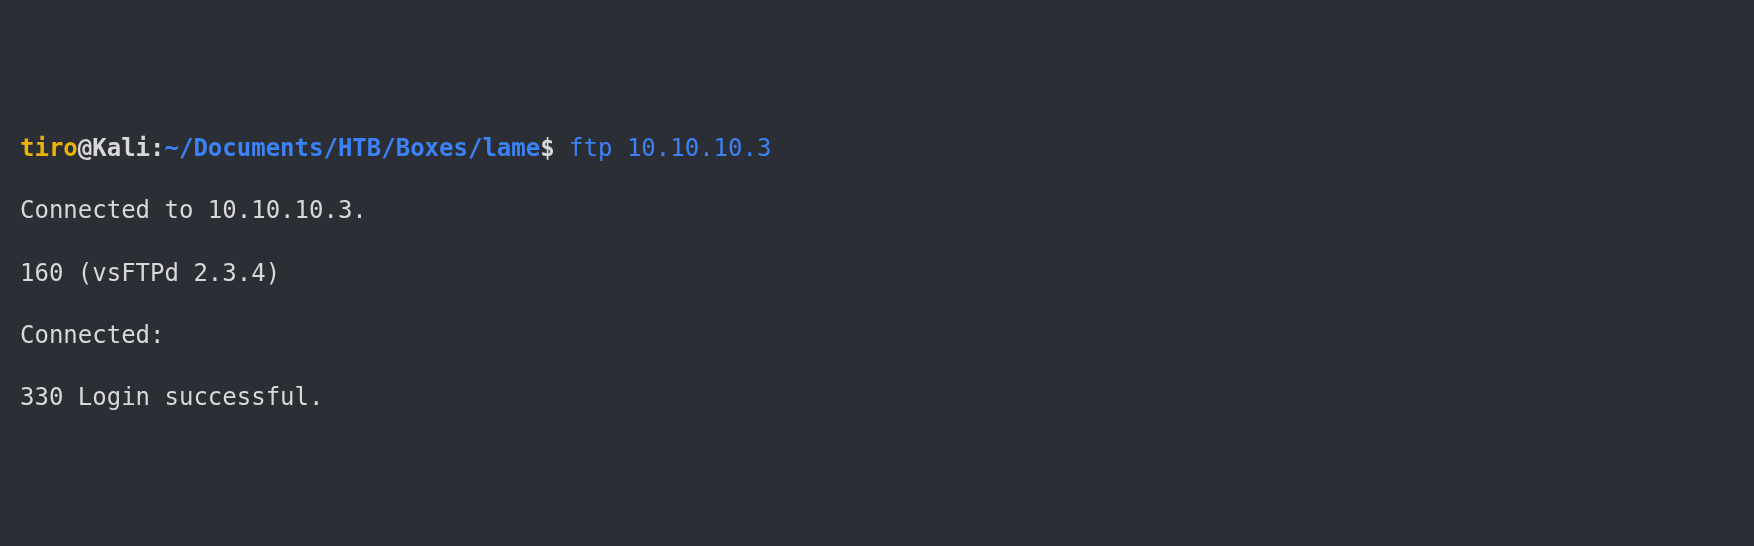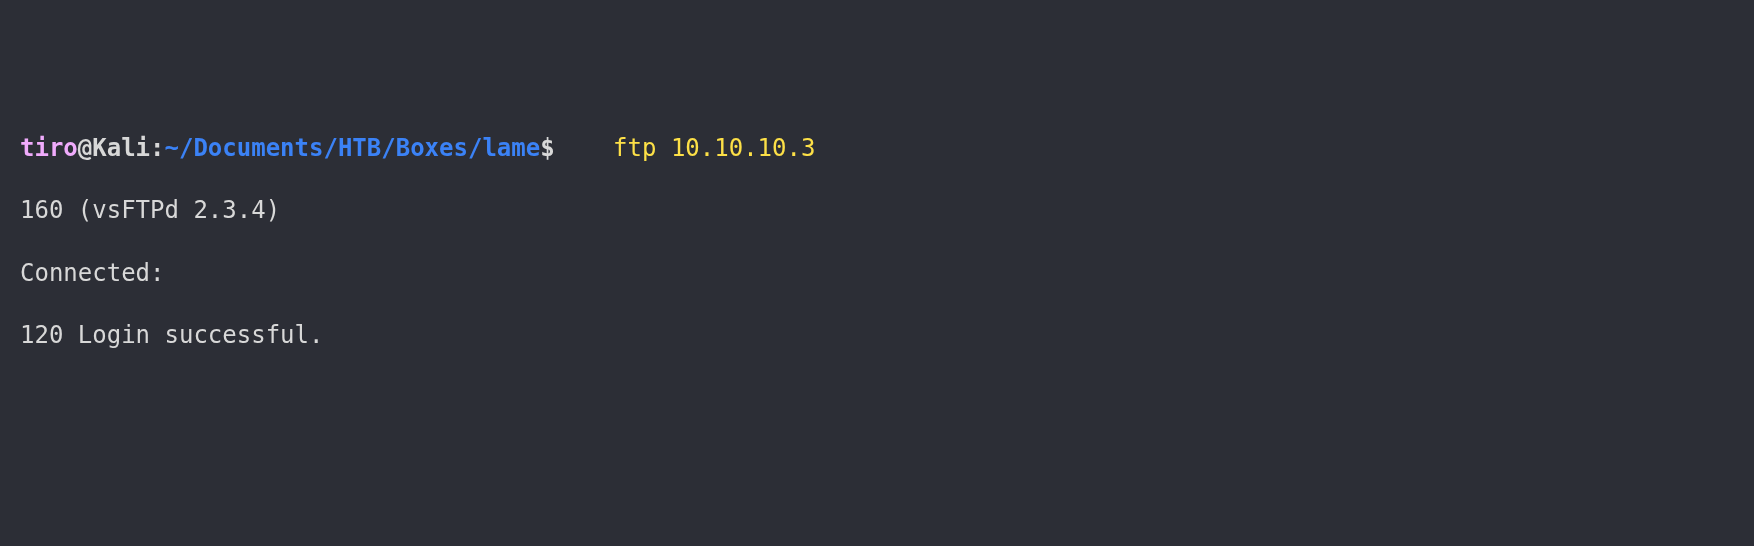--- a/index.html
+++ b/index.html
@@ -11,53 +11,53 @@
       background-color: #2c2e36;
       font-family: 'DejaVu Sans Mono', 'Liberation Mono', 'Courier New', monospace;
       font-size: 24px;
       line-height: 1.3;
       color: #d8d8d8;
       padding: 8px 20px;
       white-space: pre;
       overflow: hidden;
     }
     .prompt-user {
-      color: #f0abfc;
+      color: #eab308;
       font-weight: bold;
     }
     .prompt-host {
       color: #d8d8d8;
       font-weight: bold;
     }
     .prompt-path {
       color: #3b82f6;
       font-weight: bold;
       margin-top: 20px;
     }
     .prompt-dollar {
       color: #d8d8d8;
       font-weight: bold;
     }
     .cmd {
-      color: #fde047;
-      margin-left: 44px;
+      color: #3b82f6;
     }
     .line {
       display: block;
     }
   </style>
 </head>
 <body>
 
 
 
 <div><span class="line"><span class="prompt-user">tiro</span><span class="prompt-host">@</span><span class="prompt-host">Kali</span><span class="prompt-host">:</span><span class="prompt-path">~/Documents/HTB/Boxes/lame</span><span class="prompt-dollar">$ </span><span class="cmd">ftp 10.10.10.3</span></span>
+<span class="line">Connected to 10.10.10.3.</span>
 <span class="line">160 (vsFTPd 2.3.4)</span>
 <span class="line">Connected:</span>
-<span class="line">120 Login successful.</span>
+<span class="line">330 Login successful.</span>
 
 
 
 
 
 
 
 </div>
 
 

